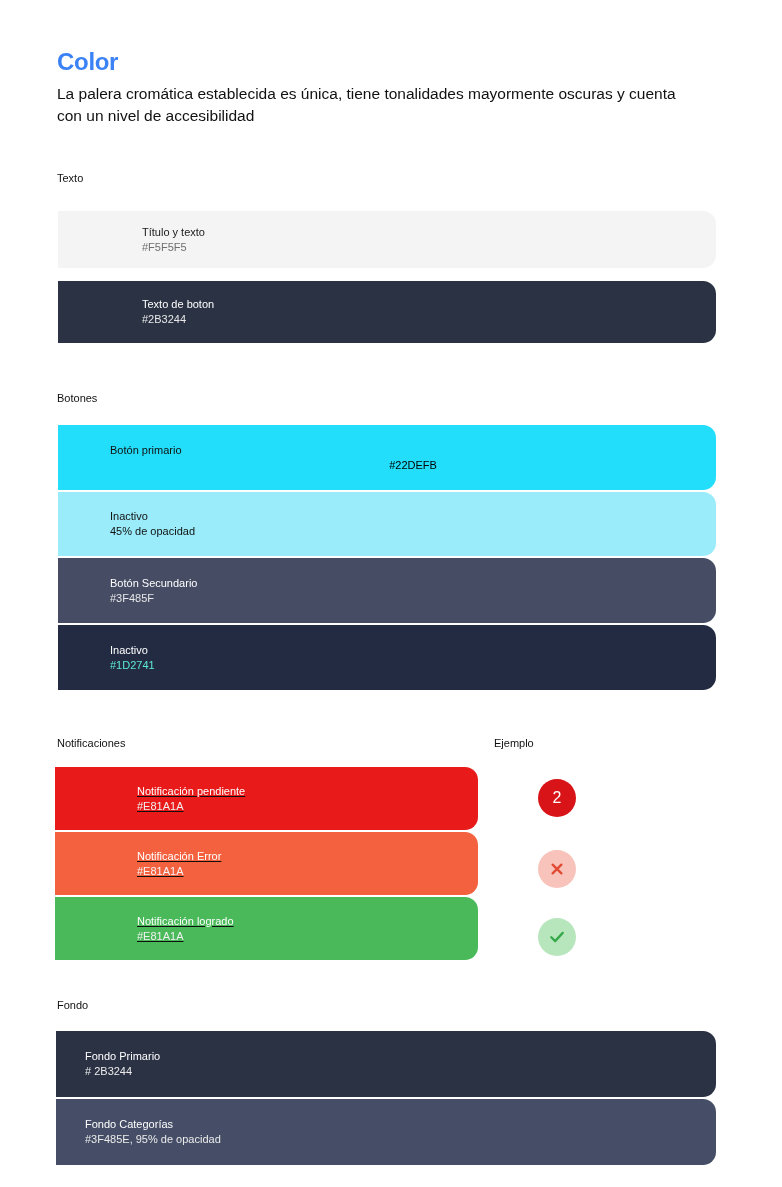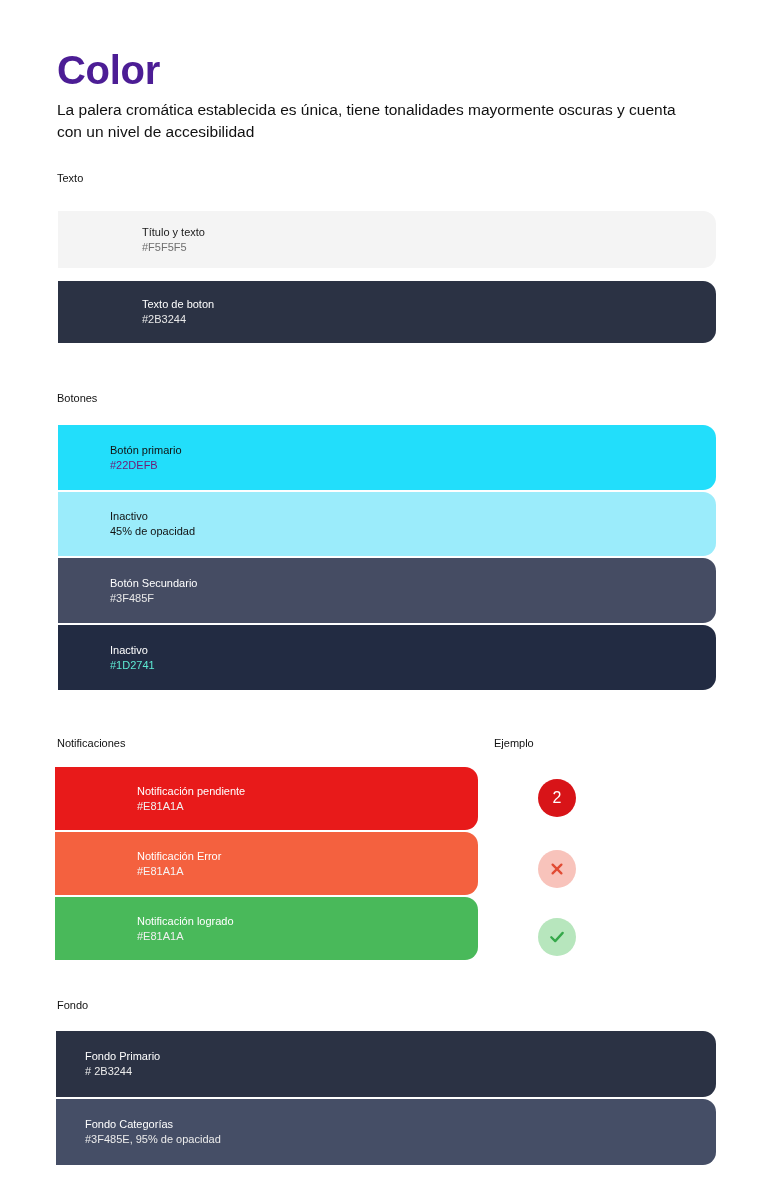--- a/index.html
+++ b/index.html
@@ -24,24 +24,24 @@
   }
 
   
   .header {
     position: absolute;
     left: 57px;
     top: 50px;
     width: 660px;
   }
   .page-title {
-    font-size: 40px;
+    font-size: 24px;
     font-weight: bold;
     letter-spacing: -0.3px;
-    color: #4c1d95;
+    color: #3b82f6;
     margin: 0 0 9px 0;
     line-height: 1.0;
   }
   .page-desc {
     font-size: 15.5px;
     line-height: 1.45;
     color: #111111;
     margin: 0;
     max-width: 645px;
   }
@@ -72,21 +72,21 @@
     line-height: 1.35;
   }
   .swatch .sw-hex {
     font-size: 11px;
     line-height: 1.35;
   }
 
   
   .ind-texto .sw-text { padding-left: 84px; }
   .ind-botones .sw-text { padding-left: 52px; }
-  .ind-notif  .sw-text { padding-left: 82px; }
+  .ind-notif  .sw-text { padding-left: 82px; text-decoration: underline; }
   .ind-fondo  .sw-text { padding-left: 29px; }
 
   
   .badge {
     position: absolute;
     border-radius: 50%;
     display: flex;
     align-items: center;
     justify-content: center;
   }
@@ -122,21 +122,21 @@
       <div class="sw-name" style="color:#ffffff;">Texto de boton</div>
       <div class="sw-hex" style="color:#e8e8e8;">#2B3244</div>
     </div>
   </div>
 
   <div class="section-label" style="left:57px; top:393px;">Botones</div>
 
   <div class="swatch ind-botones" style="left:58px; top:425px; width:658px; height:65px; background:#22DEFB;">
     <div class="sw-text">
       <div class="sw-name" style="color:#111111;">Botón primario</div>
-      <div class="sw-hex" style="color:#701a75;">#22DEFB</div>
+      <div class="sw-hex" style="color:#000000;text-align:center;">#22DEFB</div>
     </div>
   </div>
 
   <div class="swatch ind-botones" style="left:58px; top:492px; width:658px; height:64px; background:#9BECFB;">
     <div class="sw-text">
       <div class="sw-name" style="color:#111111;">Inactivo</div>
       <div class="sw-hex" style="color:#111111;">45% de opacidad</div>
     </div>
   </div>
 

